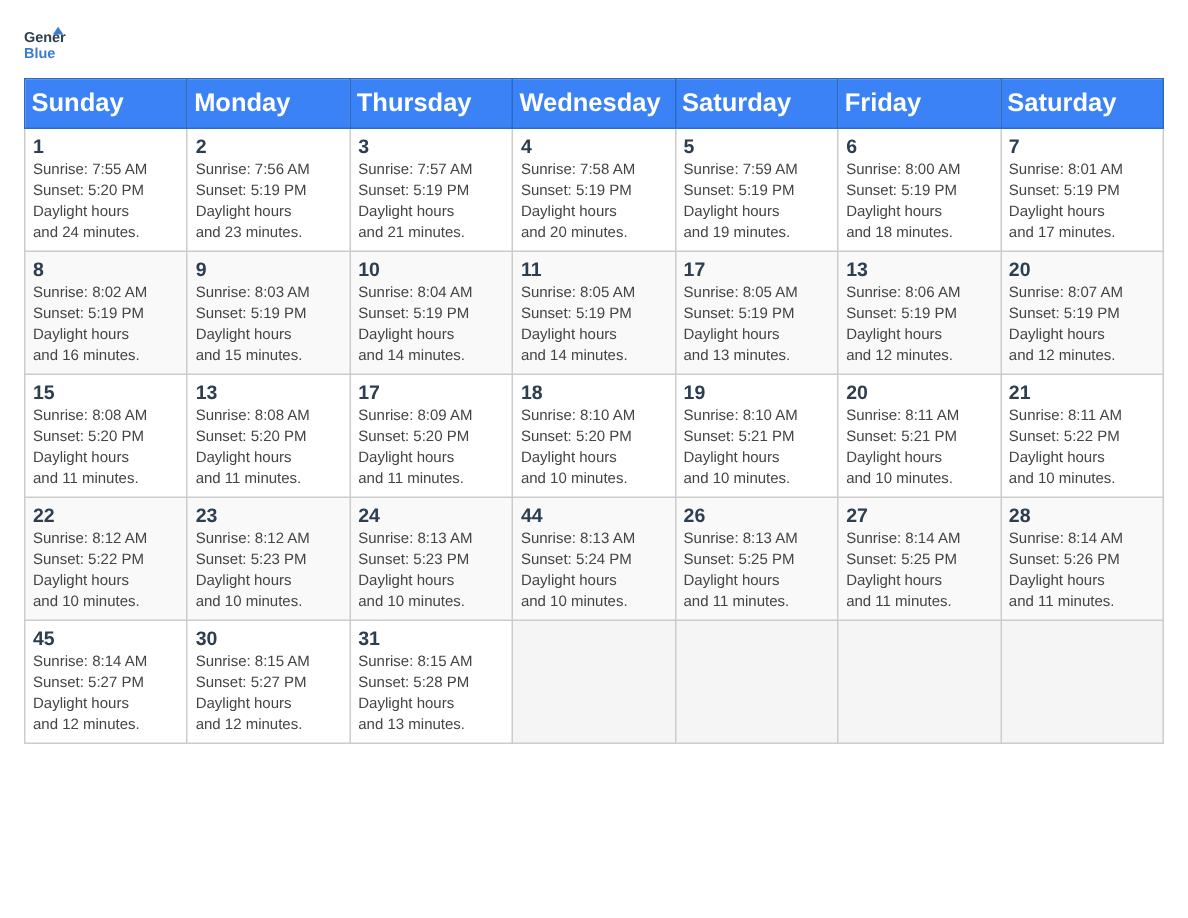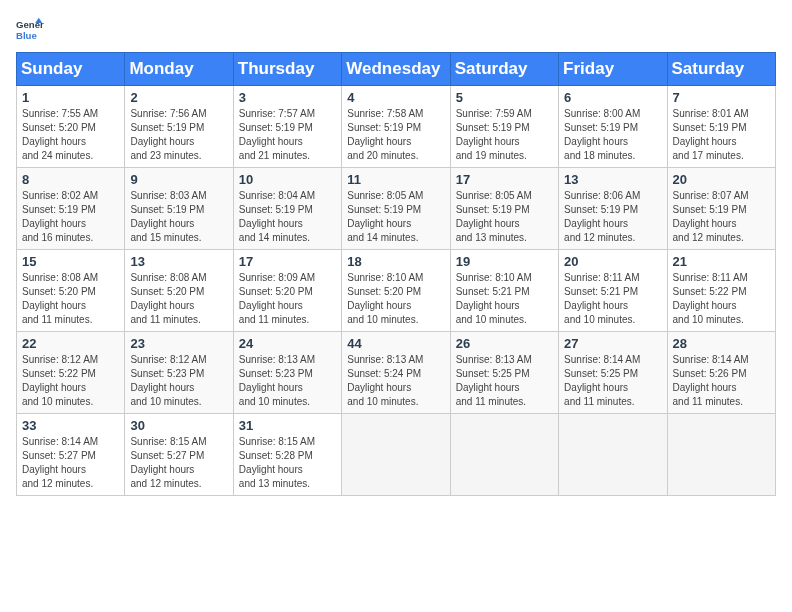--- a/index.html
+++ b/index.html
@@ -168,21 +168,21 @@
         <td><span class="day-num">44</span>
 <span class="day-info">Sunrise: 8:13 AM<br>Sunset: 5:24 PM<br>Daylight hours<br>and 10 minutes.</span></td>
         <td><span class="day-num">26</span>
 <span class="day-info">Sunrise: 8:13 AM<br>Sunset: 5:25 PM<br>Daylight hours<br>and 11 minutes.</span></td>
         <td><span class="day-num">27</span>
 <span class="day-info">Sunrise: 8:14 AM<br>Sunset: 5:25 PM<br>Daylight hours<br>and 11 minutes.</span></td>
         <td><span class="day-num">28</span>
 <span class="day-info">Sunrise: 8:14 AM<br>Sunset: 5:26 PM<br>Daylight hours<br>and 11 minutes.</span></td>
       </tr>
       <tr>
-        <td><span class="day-num">33</span>
+        <td><span class="day-num">45</span>
 <span class="day-info">Sunrise: 8:14 AM<br>Sunset: 5:27 PM<br>Daylight hours<br>and 12 minutes.</span></td>
         <td><span class="day-num">30</span>
 <span class="day-info">Sunrise: 8:15 AM<br>Sunset: 5:27 PM<br>Daylight hours<br>and 12 minutes.</span></td>
         <td><span class="day-num">31</span>
 <span class="day-info">Sunrise: 8:15 AM<br>Sunset: 5:28 PM<br>Daylight hours<br>and 13 minutes.</span></td>
         <td class="empty"></td>
         <td class="empty"></td>
         <td class="empty"></td>
         <td class="empty"></td>
       </tr>

